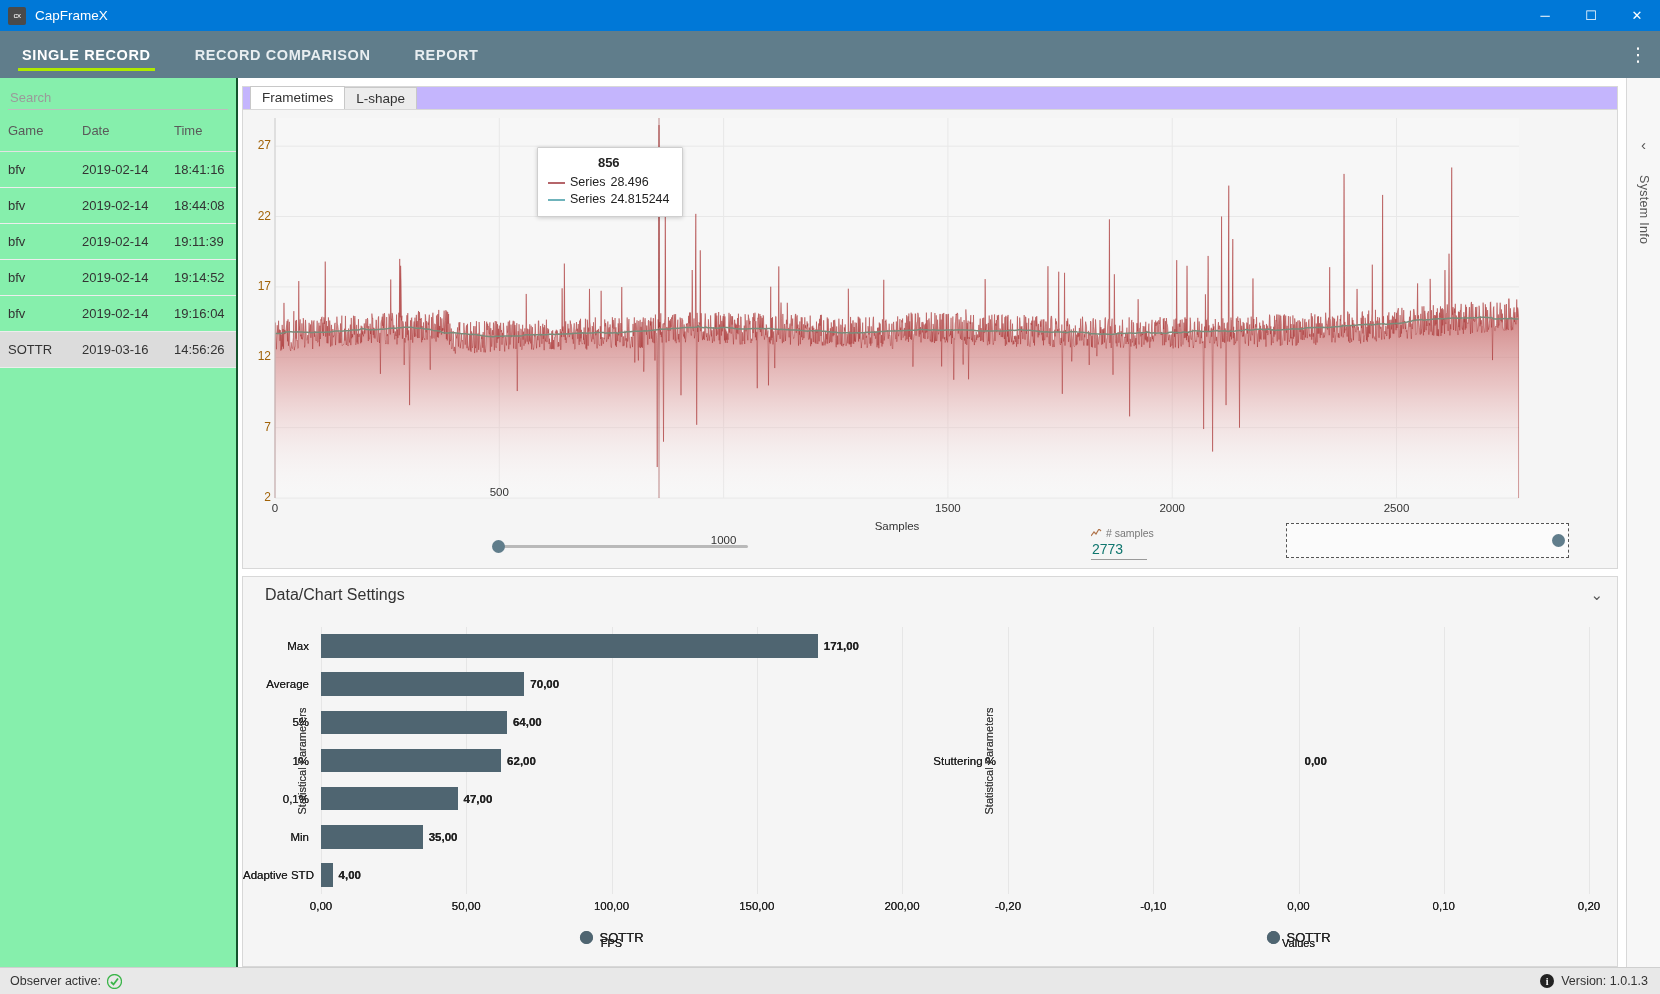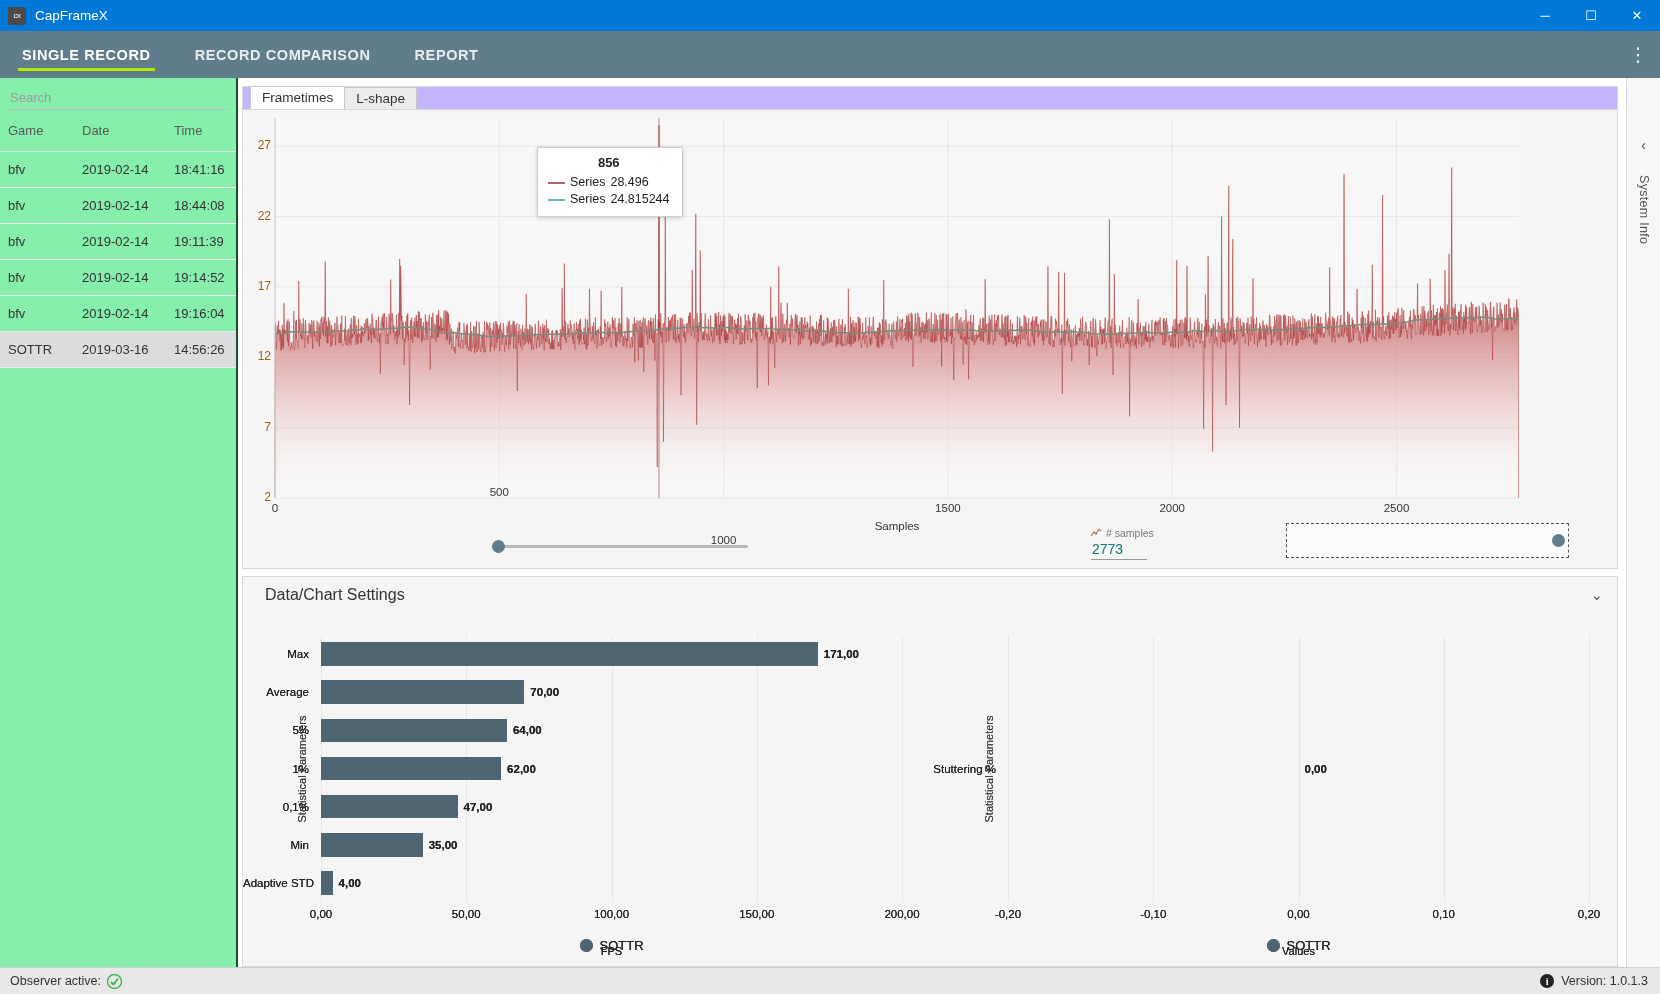--- a/index.html
+++ b/index.html
@@ -130,21 +130,21 @@
   .samples-lbl { font-size: 10.5px; color: #777; display: flex; align-items: center; gap: 4px; }
   .samples-val {
     font-size: 14px; color: #0f766e; border-bottom: 1px solid #9a9a9a;
     padding: 2px 2px 2px 1px; width: 56px; background: transparent;
     font-family: inherit; outline: none;
   }
 
   
   .settings-card {
     margin: 7px 8px 0 4px; border: 1px solid #d8d8d8; background: #f5f5f5;
-    flex: 1; min-height: 0; display: flex; flex-direction: column; position: relative; gap: 8px;
+    flex: 1; min-height: 0; display: flex; flex-direction: column; position: relative;
   }
   .settings-head {
     height: 36px; display: flex; align-items: center; padding: 0 14px 0 22px;
     font-size: 16px; color: #333; font-weight: 400;
   }
   .settings-chevron { margin-left: auto; font-size: 15px; color: #555; cursor: pointer; }
   .bars-wrap { flex: 1; display: flex; min-height: 0; position: relative; }
   .barchart { position: relative; flex: 1; }
 
   .bar-axis-title {

